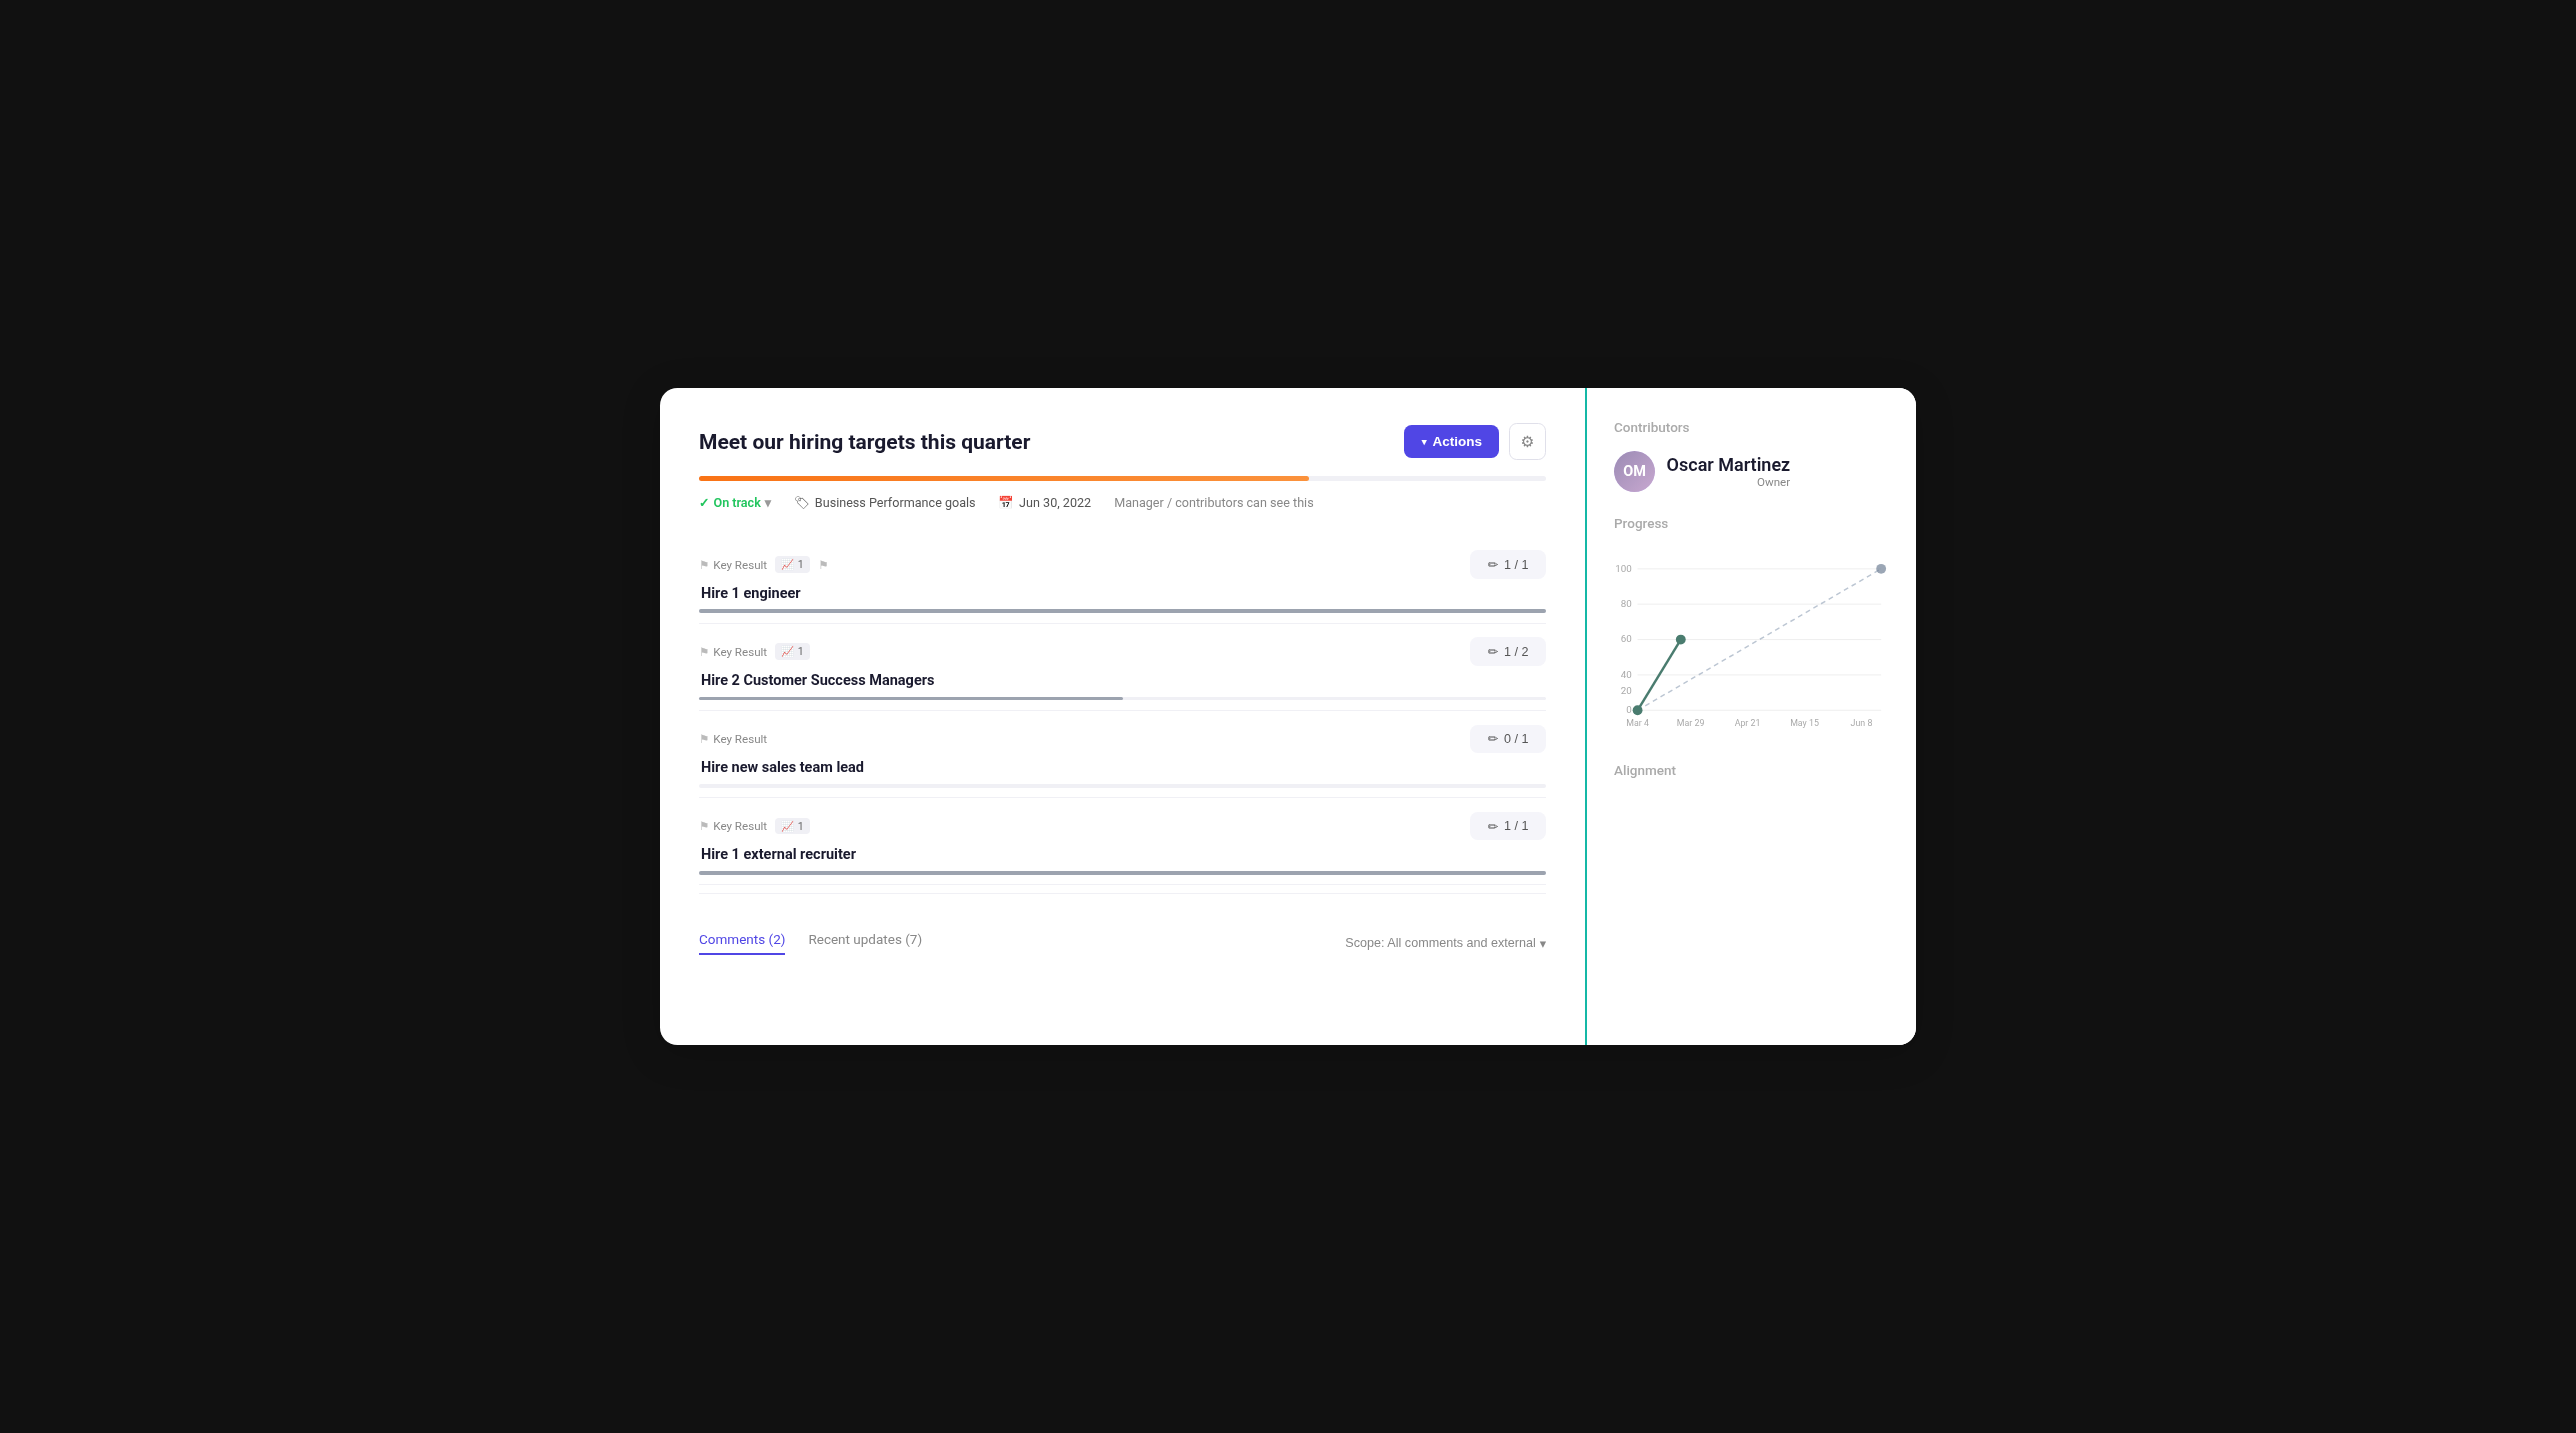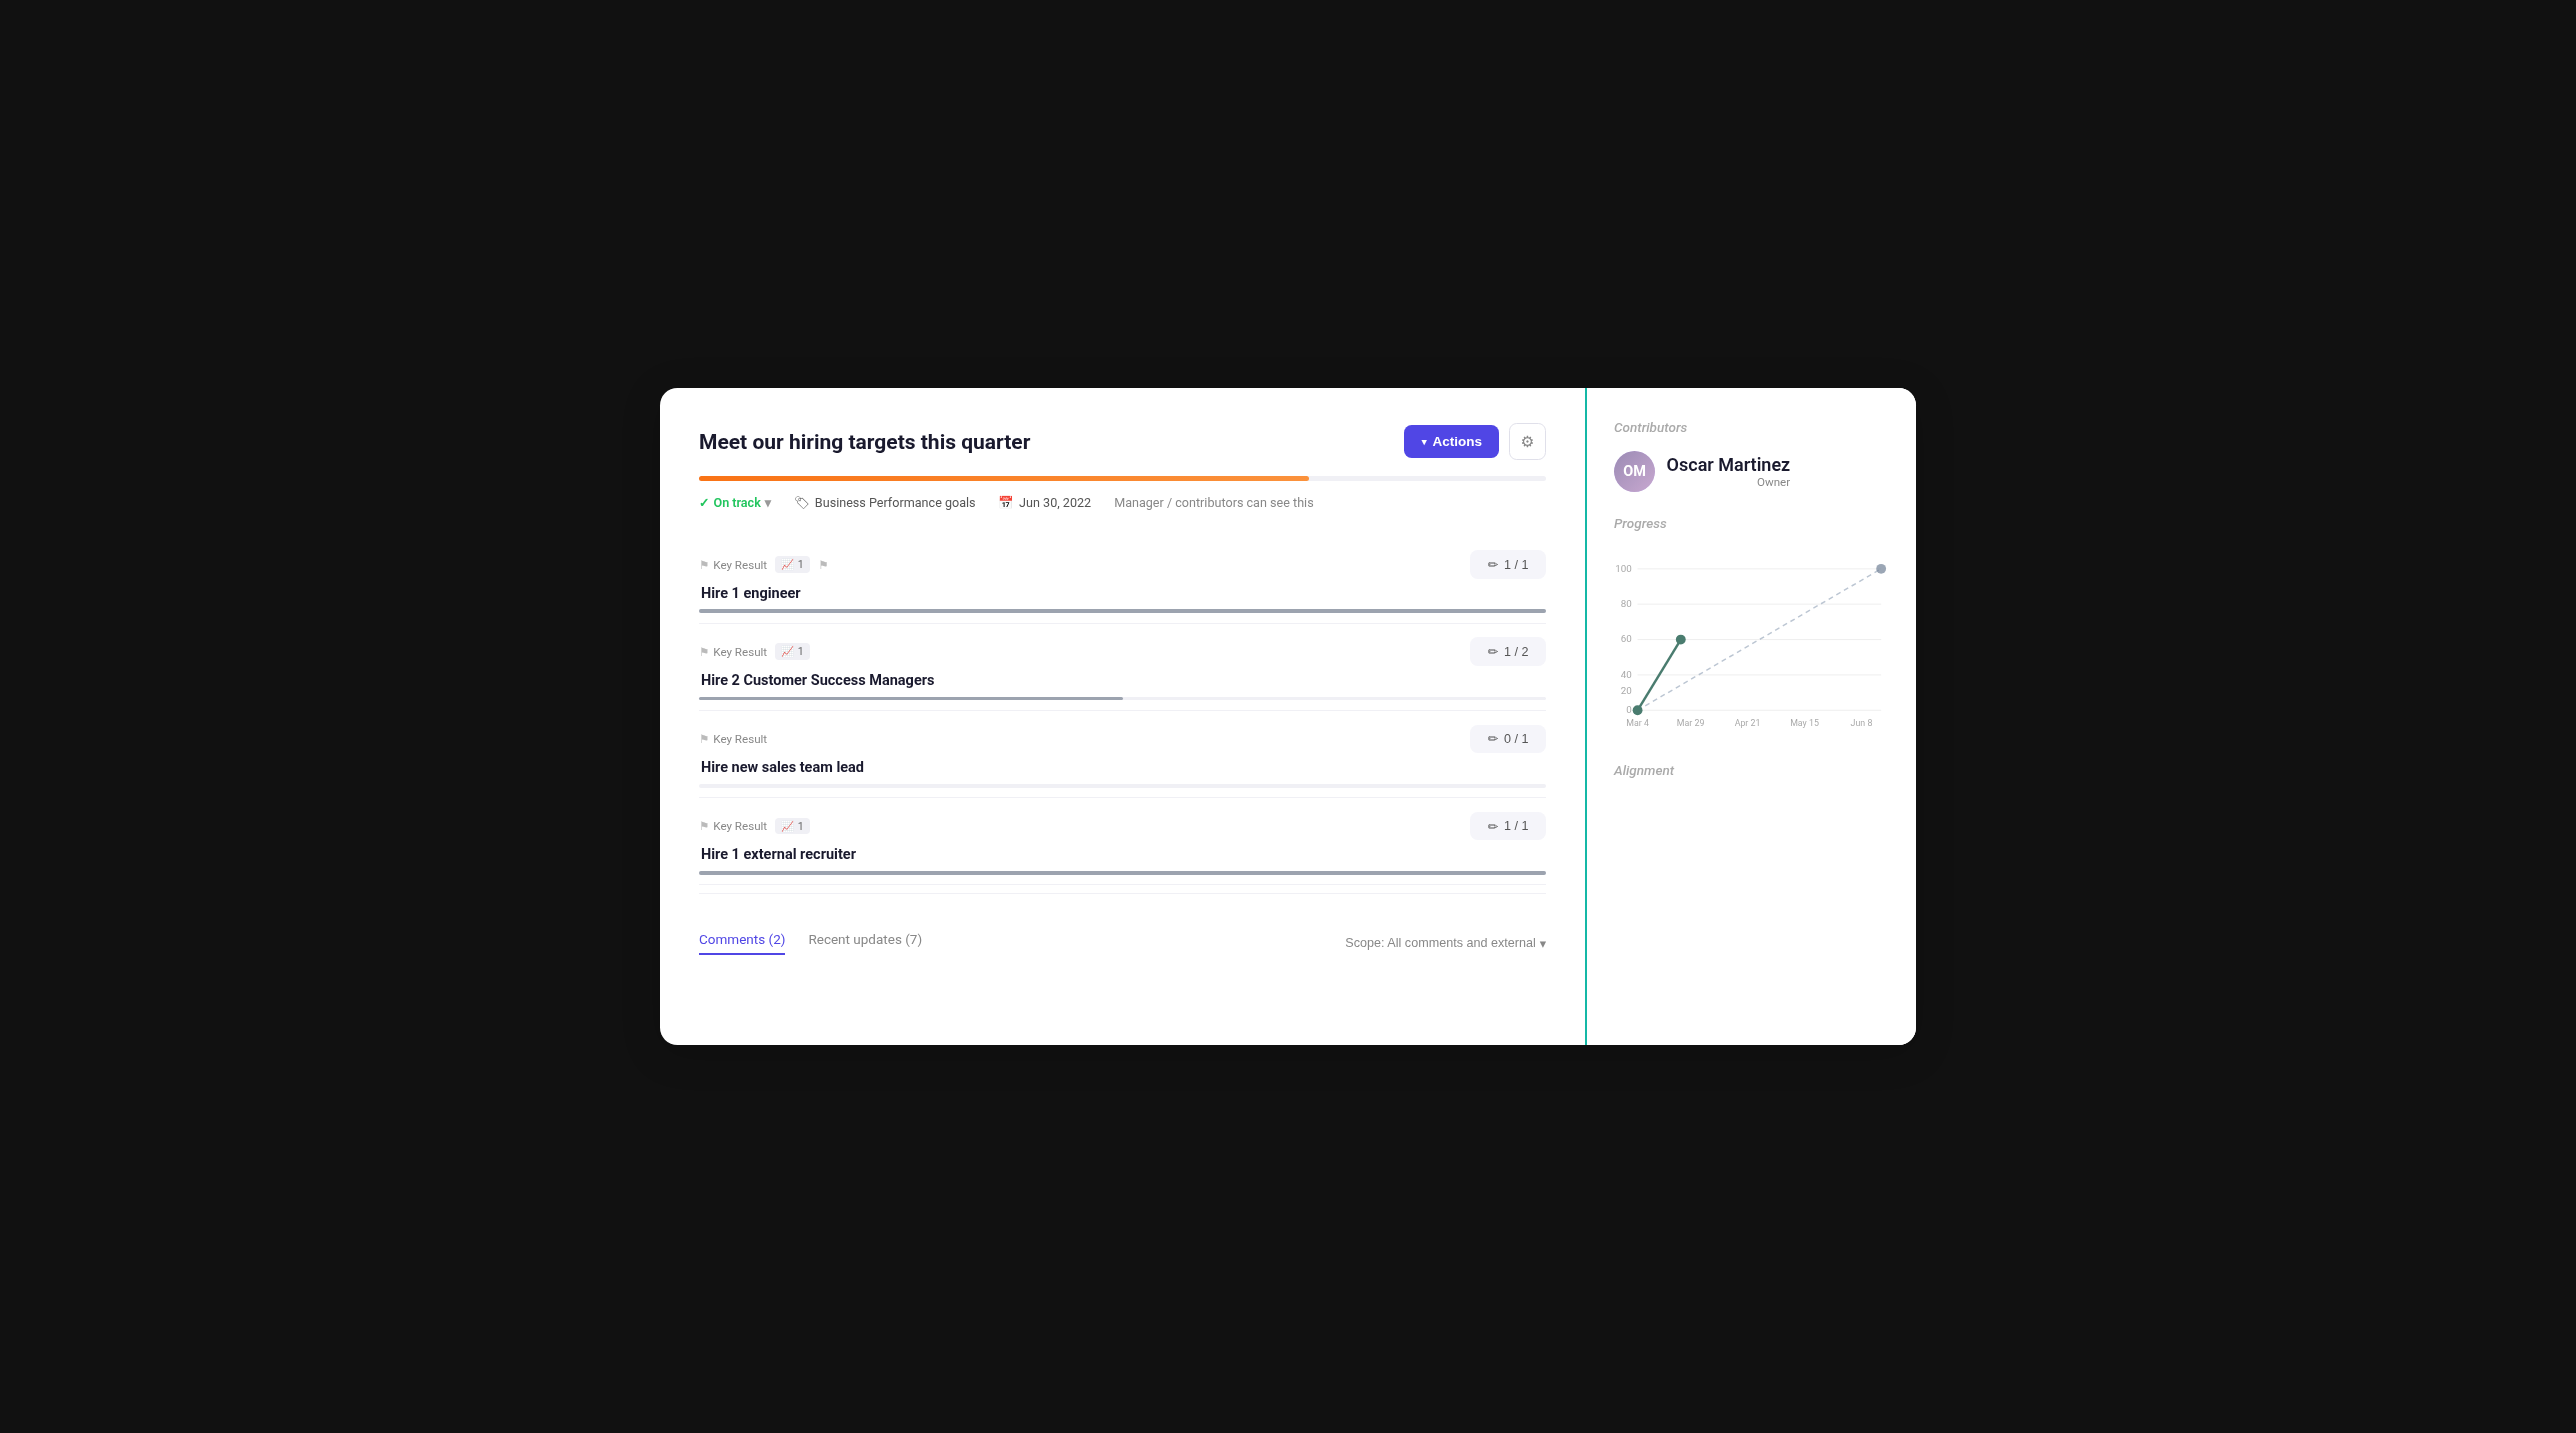--- a/index.html
+++ b/index.html
@@ -223,21 +223,20 @@
     .right-panel {
       width: 329px;
       padding: 31px 27px 23px 27px;
       background: #fff;
     }
     .section-label {
       font-size: 13.5px;
       color: #aaa;
       font-weight: 500;
       margin-bottom: 15.5px;
-      font-style: italic;
     }
     .contributor-row {
       display: flex;
       align-items: center;
       gap: 11.6px;
       margin-bottom: 23px;
       text-align: right;
     }
     .avatar {
       width: 41px;

